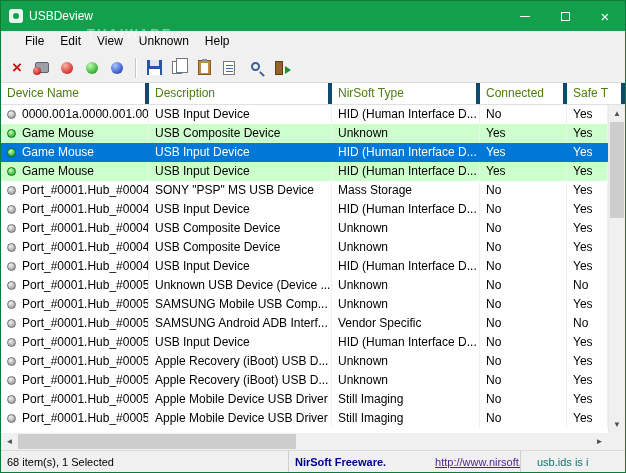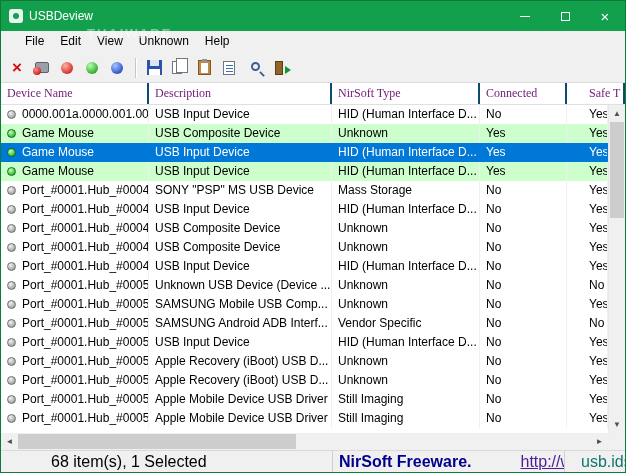--- a/index.html
+++ b/index.html
@@ -44,22 +44,22 @@
   .clip::after { content:""; position:absolute; left:2px; top:2px; width:7px; height:10px; background:#fff; }
   .props { width:12px; height:14px; background:#fff; border:1px solid #70787f; position:relative; }
   .props::before { content:""; position:absolute; left:2px; top:3px; width:7px; height:1px; background:#3b6fb5; box-shadow:0 3px 0 #3b6fb5, 0 6px 0 #3b6fb5; }
   .mag { width:9px; height:9px; border:2px solid #3a5f92; border-radius:50%; position:relative; margin:-3px -3px 0 0; }
   .mag::after { content:""; position:absolute; width:6px; height:2px; background:#3a5f92; left:6px; top:9px; transform:rotate(45deg); }
   .door { width:8px; height:14px; background:#91642a; border:1px solid #5e3f14; position:relative; }
   .door::after { content:""; position:absolute; left:9px; top:4px; width:0; height:0; border-left:6px solid #0c9a30; border-top:4px solid transparent; border-bottom:4px solid transparent; }
   
   .list-area { flex:1; display:flex; flex-direction:column; background:#fff; min-height:0; }
   .lheader { display:flex; height:22px; background:#fff; border-bottom:1px solid #e0e0e0; flex:0 0 auto; font-size:12px; }
-  .hcell { border-right:2px solid #0c4a6e; padding:3px 0 0 6px; white-space:nowrap; overflow:hidden; color:#701a75;font-family:Liberation Serif, serif; }
-  .c0 { width:148px; } .c1 { width:183px; } .c2 { width:148px; } .c3 { width:87px; } .c4 { flex:1; min-width:0;margin-left:16px; }
+  .hcell { border-right:4px solid #0c4a6e; padding:3px 0 0 6px; white-space:nowrap; overflow:hidden; color:#4d7c0f; }
+  .c0 { width:148px; } .c1 { width:183px; } .c2 { width:148px; } .c3 { width:87px; } .c4 { flex:1; min-width:0; }
   .lbody-row { flex:1; display:flex; min-height:0; }
   .rows { flex:1; overflow:hidden; background:#fff; }
   .trow { display:flex; height:19px; line-height:19px; font-size:12px; color:#000; }
   .trow.conn { background:#ccffcc; }
   .trow.sel { background:#0078d7; color:#ffffff; }
   .cell { padding-left:6px; white-space:nowrap; overflow:hidden; border-right:1px solid #f0f0f0; display:flex; align-items:center; }
   .trow.sel .cell { border-right-color:transparent; }
   .dev-ball { width:9px; height:9px; border-radius:50%; margin-right:6px; flex:0 0 auto; }
   .dev-ball.gray  { background:radial-gradient(circle at 35% 30%, #f2f2f2, #8a8a8a); border:1px solid #6f6f6f; }
   .dev-ball.green { background:radial-gradient(circle at 35% 30%, #c8ffc0, #089a10); border:1px solid #067a0c; }
@@ -69,21 +69,21 @@
   .varrow { height:17px; display:flex; align-items:center; justify-content:center; font-size:8px; color:#505050; flex:0 0 auto; }
   .vthumb { height:96px; background:#cdcdcd; margin:0 1px; flex:0 0 auto; }
   .vtrack { flex:1; }
   .hscroll-row { display:flex; height:17px; flex:0 0 auto; }
   .hscroll { flex:1; background:#f0f0f0; display:flex; align-items:stretch; }
   .harrow { width:17px; display:flex; align-items:center; justify-content:center; font-size:8px; color:#505050; flex:0 0 auto; }
   .hthumb { width:278px; background:#cdcdcd; margin:1px 0; flex:0 0 auto; }
   .htrack { flex:1; }
   .sb-corner { width:17px; background:#f0f0f0; flex:0 0 auto; }
   
-  .statusbar { height:22px; background:#f0f0f0; border-top:1px solid #d9d9d9; display:flex; align-items:flex-start; font-size:16px; flex:0 0 auto;padding-left:44px; }
+  .statusbar { height:22px; background:#f0f0f0; border-top:1px solid #d9d9d9; display:flex; align-items:flex-start; font-size:11px; flex:0 0 auto; }
   .sb-pane { height:100%; display:flex; align-items:center; padding:0 6px; white-space:nowrap; overflow:hidden; border-right:1px solid #cfcfcf; }
   .sb-pane1 { width:288px; color:#000; }
   .sb-pane2 { width:232px;gap:44px; }
   .sb-pane3 { flex:1; border-right:none; color:#0f766e;margin-left:10px; }
   .nirsoft-label { color:#00008b; font-weight:bold; margin-right:5px; }
   .nirsoft-link { color:#4c1d95; text-decoration:underline; }
 </style>
 </head>
 <body>
 

